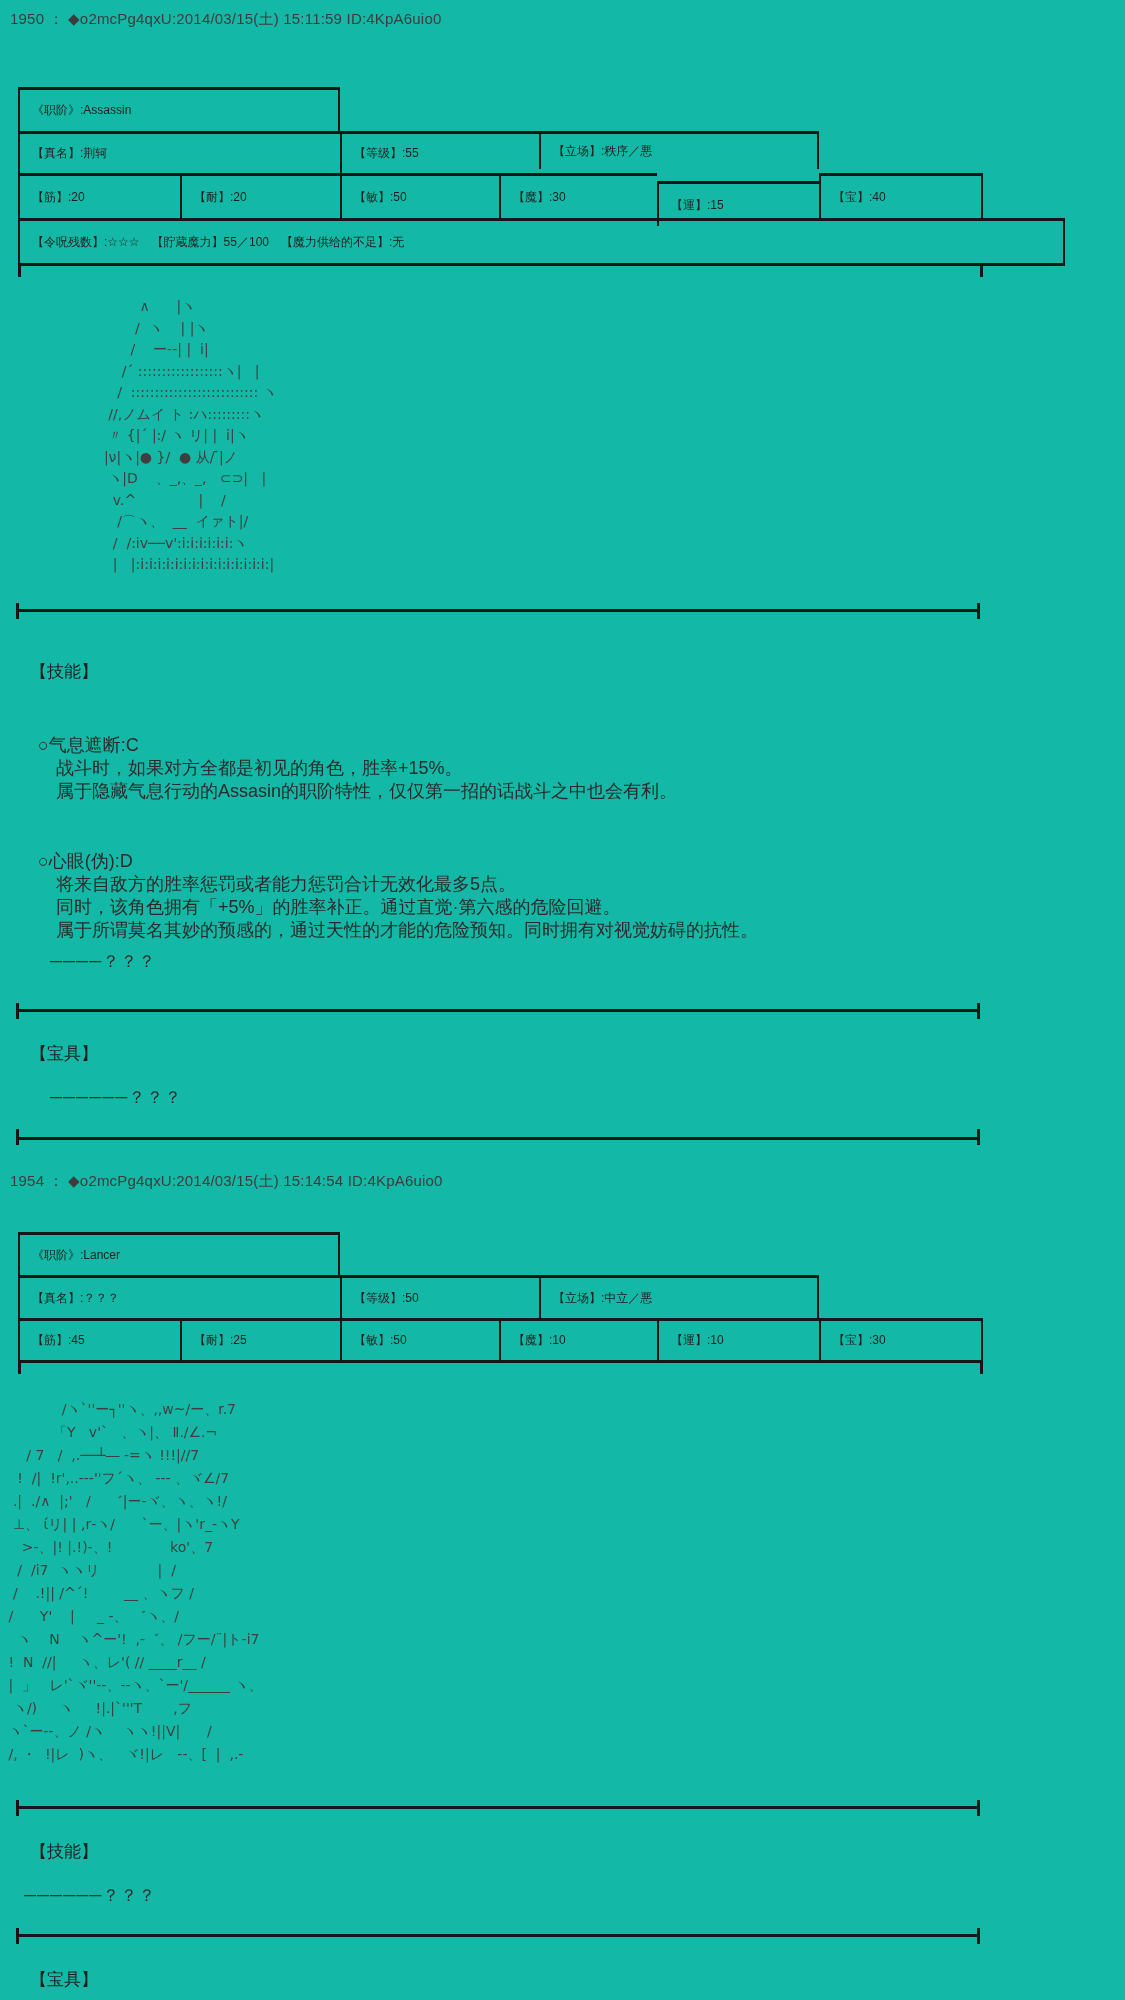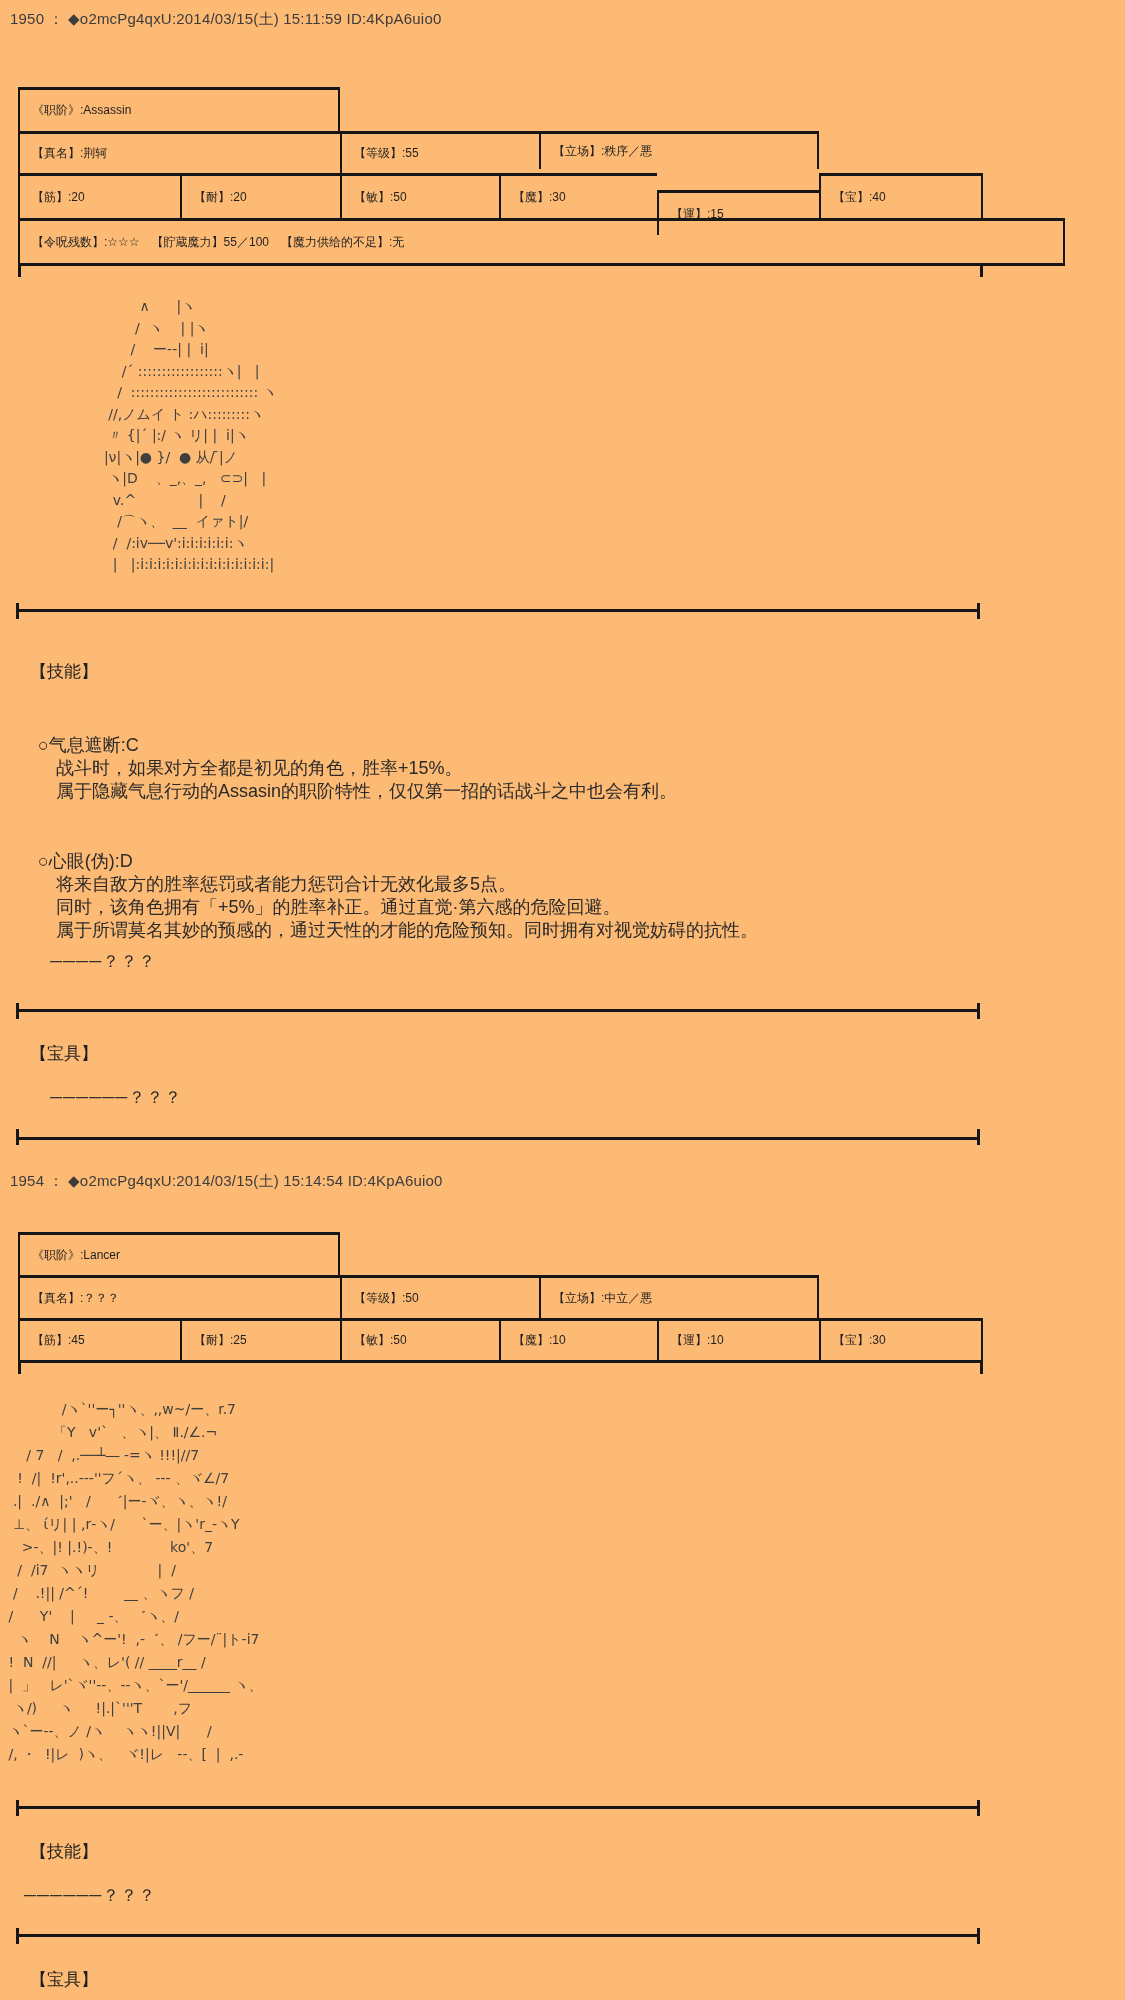--- a/index.html
+++ b/index.html
@@ -1,21 +1,21 @@
 <!DOCTYPE html>
 <html><head>
 <meta charset="utf-8">
 <style>
   html,body{margin:0;padding:0;}
   body{
     background:#f2f2f4;
     font-family:"Liberation Sans","DejaVu Sans",sans-serif;
     color:#2d2d2d;
   }
-  .canvas{position:relative;width:1125px;height:2000px;overflow:hidden;background:#fdba74;text-decoration:underline;}
+  .canvas{position:relative;width:1125px;height:2000px;overflow:hidden;background:#14b8a6;text-decoration:underline;}
   .post-header{position:absolute;font-size:15px;color:#3c3c3c;letter-spacing:0.2px;white-space:pre;}
   .cell{
     position:absolute;box-sizing:border-box;display:flex;align-items:center;
     padding-left:12px;font-size:12px;color:#1f1f1f;white-space:pre;
     border-color:#161616;border-style:solid;border-width:0;
   }
   .bt{border-top-width:3px;} .bl{border-left-width:2px;}
   .br{border-right-width:2px;} .bb{border-bottom-width:3px;}
   .hline{position:absolute;height:3px;background:#161616;}
   .vtick{position:absolute;width:3px;background:#161616;}
@@ -44,21 +44,21 @@
     <div class="cell bt bl br" style="left:18px;top:87px;width:322px;height:44px;">《职阶》:Assassin</div>
 
     <div class="cell bt bl" style="left:18px;top:131px;width:322px;height:42px;">【真名】:荆轲</div>
     <div class="cell bt bl" style="left:340px;top:131px;width:199px;height:42px;">【等级】:55</div>
     <div class="cell bt bl br" style="left:539px;top:131px;width:280px;height:38px;">【立场】:秩序／悪</div>
 
     <div class="cell bt bl" style="left:18px;top:173px;width:162px;height:45px;">【筋】:20</div>
     <div class="cell bt bl" style="left:180px;top:173px;width:160px;height:45px;">【耐】:20</div>
     <div class="cell bt bl" style="left:340px;top:173px;width:159px;height:45px;">【敏】:50</div>
     <div class="cell bt bl" style="left:499px;top:173px;width:158px;height:45px;">【魔】:30</div>
-    <div class="cell bt bl" style="left:657px;top:190px;width:162px;height:45px;">【運】:15</div>
+    <div class="cell bt bl" style="left:657px;top:181px;width:162px;height:45px;">【運】:15</div>
     <div class="cell bt bl br" style="left:819px;top:173px;width:164px;height:45px;">【宝】:40</div>
 
     <div class="cell bt bl br bb" style="left:18px;top:218px;width:1047px;height:48px;">【令呪残数】:☆☆☆　【貯蔵魔力】55／100　【魔力供给的不足】:无</div>
     <div class="vtick" style="left:18px;top:266px;height:11px;"></div>
     <div class="vtick" style="left:980px;top:266px;height:11px;"></div>
   </div>
 
   <pre class="aa aa1" style="left:95px;top:296px;"><div>          ∧      |ヽ</div><div>         /  ヽ    | |ヽ</div><div>        /    ー-‐| |  i|</div><div>      /´ ::::::::::::::::::ヽ|   |</div><div>     /  ::::::::::::::::::::::::::: ヽ</div><div>   //,ノムイ ト :ハ:::::::::ヽ</div><div>   〃 {|´ |:/ ヽ リ| |  i|ヽ</div><div>  |ν|ヽ|● }/  ● 从/ ̄|ノ</div><div>   ヽ|D    、_,、_,   ⊂⊃|   |</div><div>    v.^              |    /</div><div>     /⌒ヽ、  __  イァト|/</div><div>    /  /:iv──v':i:i:i:i:i:i:ヽ</div><div>    |   |:i:i:i:i:i:i:i:i:i:i:i:i:i:i:i:|</div></pre>
 
   <div class="hline" style="left:18px;top:609px;width:962px;"></div>

